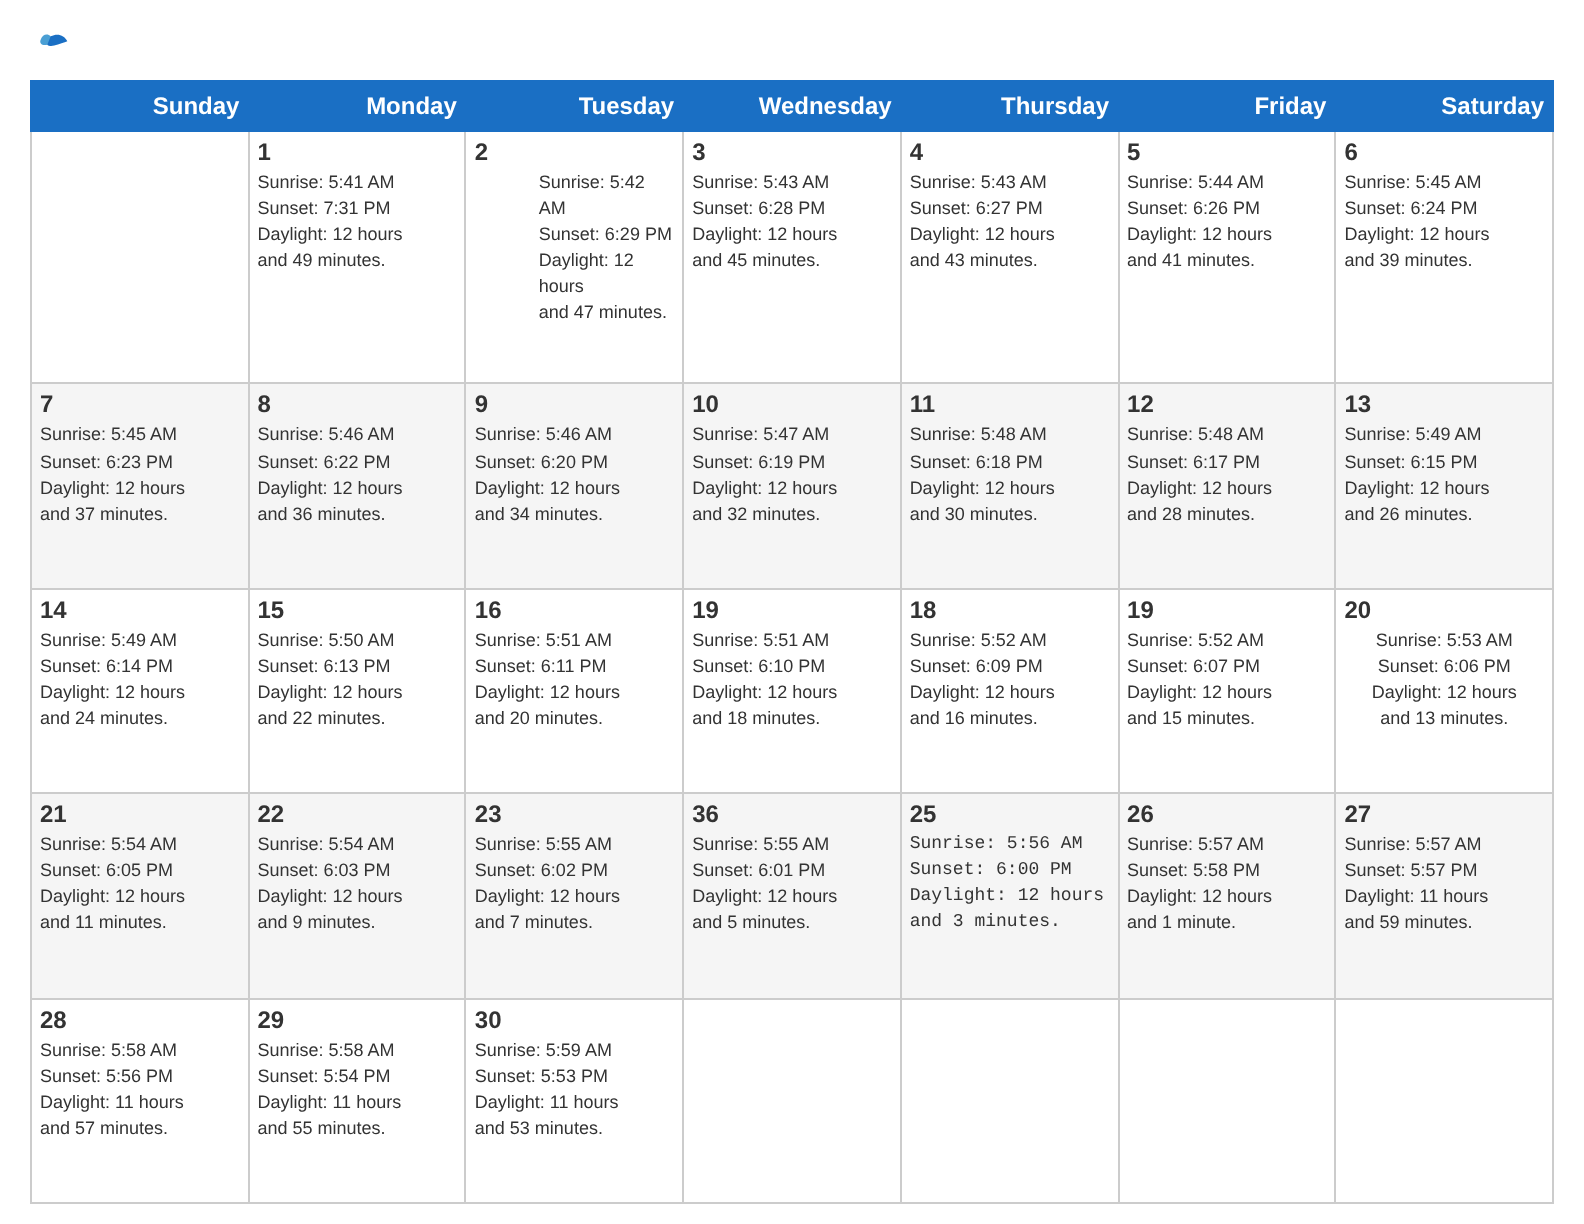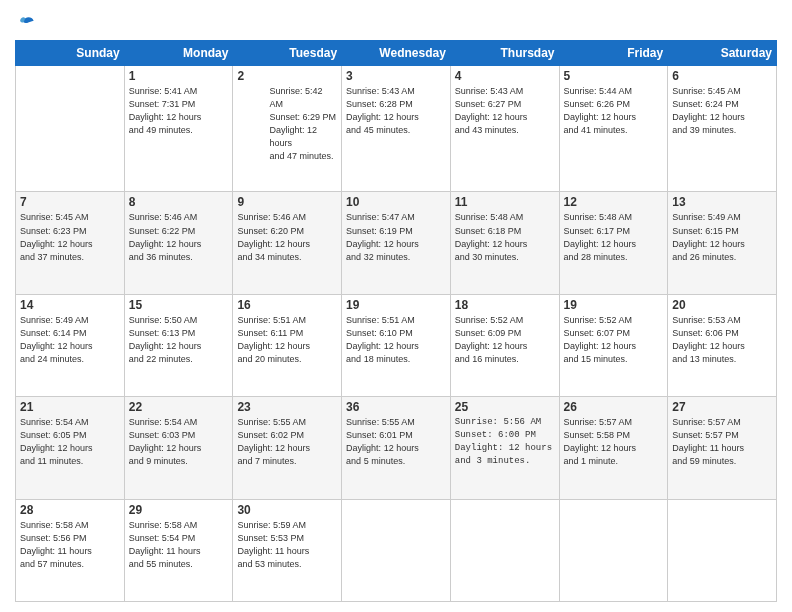--- a/index.html
+++ b/index.html
@@ -265,21 +265,21 @@
           </td>
           <td>
             <span class="day-num">19</span>
             <div class="day-info" style="white-space: pre-line;">Sunrise: 5:52 AM
 Sunset: 6:07 PM
 Daylight: 12 hours
 and 15 minutes.</div>
           </td>
           <td>
             <span class="day-num">20</span>
-            <div class="day-info" style="white-space: pre-line;">Sunrise: 5:53 AM
+            <div class="day-info" style="white-space: pre-line; text-align: center;">Sunrise: 5:53 AM
 Sunset: 6:06 PM
 Daylight: 12 hours
 and 13 minutes.</div>
           </td>
         </tr>
         <tr>
           <td>
             <span class="day-num">21</span>
             <div class="day-info" style="white-space: pre-line;">Sunrise: 5:54 AM
 Sunset: 6:05 PM

